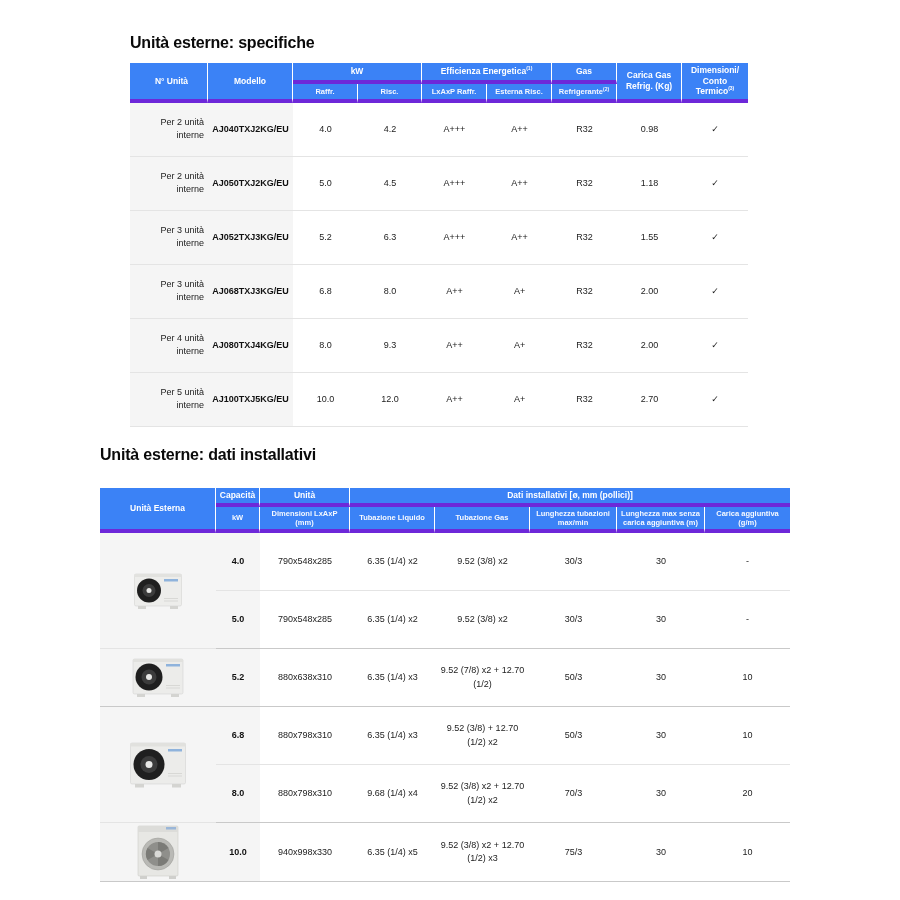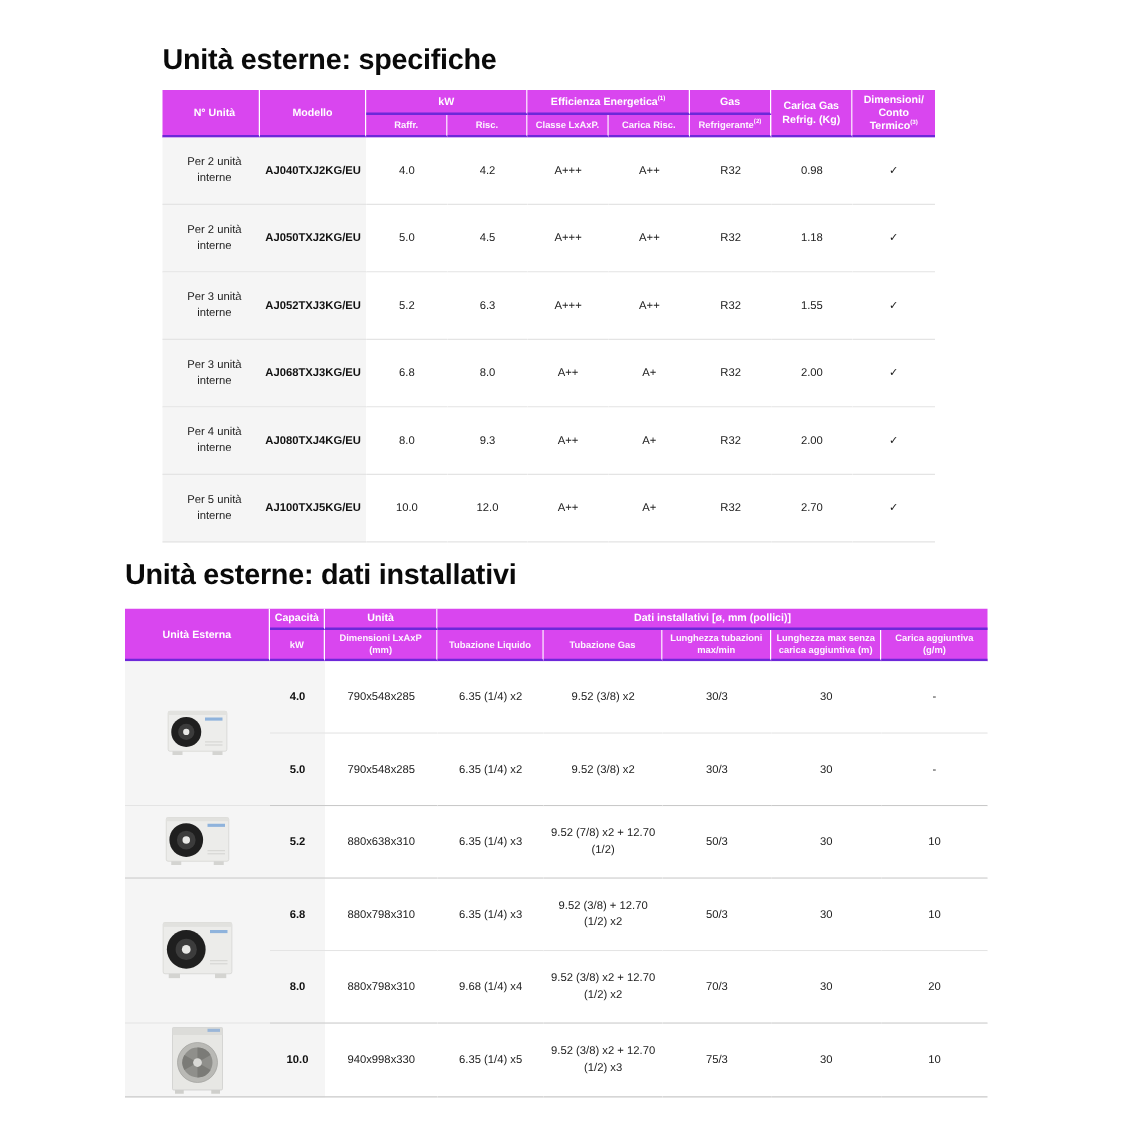--- a/index.html
+++ b/index.html
@@ -5,40 +5,40 @@
   * { box-sizing: border-box; }
   html,body { margin:0; padding:0; }
   body {
     width:900px; height:900px; background:#ffffff;
     font-family:"Liberation Sans", sans-serif;
     position:relative;
   }
   .section { position:absolute; }
   #sec1 { left:130px; top:34px; width:618px; }
   #sec2 { left:100px; top:446px; width:690px; }
-  .title { font-size:23px; font-weight:700; color:#0a0a0a; margin:0 0 11px 0; letter-spacing:-0.2px; }
+  .title { font-size:16px; font-weight:700; color:#0a0a0a; margin:0 0 11px 0; letter-spacing:-0.2px; }
   table { border-collapse:separate; border-spacing:0; width:100%; table-layout:fixed; }
   th {
-    background:#d946ef; color:#ffffff; font-weight:700; font-size:8.5px;
+    background:#3b82f6; color:#ffffff; font-weight:700; font-size:8.5px;
     text-align:center; vertical-align:middle; padding:2px 3px; line-height:1.25;
-    border-right:1px solid #ffffff; border-bottom:2px solid #6d28d9;
+    border-right:1px solid #ffffff; border-bottom:4px solid #6d28d9;
   }
   th.no-r { border-right:none; }
   .h-top th { height:17px; }
   .h-sub th { height:14px; font-weight:700; font-size:7.5px; color:rgba(255,255,255,0.95); }
   th.th-left { text-align:center; padding-left:9px; }
   sup { font-size:5px; vertical-align:super; line-height:0; }
   td {
     font-size:9px; color:#222222; text-align:center; vertical-align:middle;
     border-bottom:1px solid #e4e4e4; padding:2px 4px; background:#ffffff; line-height:1.5;
   }
   #sec1 td { height:54px; }
   #sec2 td { height:58px; }
   td.gray { background:#f5f5f5; }
-  td.left { text-align:center; padding-left:9px; }
+  td.left { text-align:right; padding-left:9px; }
   td.bold { font-weight:700; color:#111111;margin-left:34px; }
   tr.gend td { border-bottom-color:#c9c9c9; }
   td.img-cell { padding:0; }
   .unit-img { display:block; margin:0 auto; }
 </style>
 </head>
 <body>
 
 <div class="section" id="sec1">
   <h2 class="title">Unità esterne: specifiche</h2>
@@ -60,22 +60,22 @@
       <th rowspan="2"><span>Modello</span></th>
       <th colspan="2"><span>kW</span></th>
       <th colspan="2"><span>Efficienza Energetica</span><sup>(1)</sup></th>
       <th><span>Gas</span></th>
       <th rowspan="2"><span>Carica Gas Refrig. (Kg)</span></th>
       <th rowspan="2" class="no-r"><span>Dimensioni/</span><br><span>Conto Termico</span><sup>(3)</sup></th>
     </tr>
     <tr class="h-sub">
       <th><span>Raffr.</span></th>
       <th><span>Risc.</span></th>
-      <th><span>Classe LxAxP.</span></th>
-      <th><span>Carica Risc.</span></th>
+      <th><span>LxAxP Raffr.</span></th>
+      <th><span>Esterna Risc.</span></th>
       <th><span>Refrigerante</span><sup>(2)</sup></th>
     </tr>
 
     <tr>
       <td class="gray left">Per 2 unità interne</td>
       <td class="gray bold">AJ040TXJ2KG/EU</td>
       <td>4.0</td>
       <td>4.2</td>
       <td>A+++</td>
       <td>A++</td>
@@ -136,21 +136,21 @@
       <td>A+</td>
       <td>R32</td>
       <td>2.70</td>
       <td>✓</td>
     </tr>
   </tbody>
     </table>
 </div>
 
 <div class="section" id="sec2">
-  <h2 class="title" style="margin-bottom:14px">Unità esterne: dati installativi</h2>
+  <h2 class="title" style="margin-bottom:24px">Unità esterne: dati installativi</h2>
   <table>
     <colgroup>
       <col style="width:116px">
         <col style="width:44px">
         <col style="width:90px">
         <col style="width:85px">
       <col style="width:95px">
         <col style="width:87px">
         <col style="width:88px">
         <col style="width:85px">

